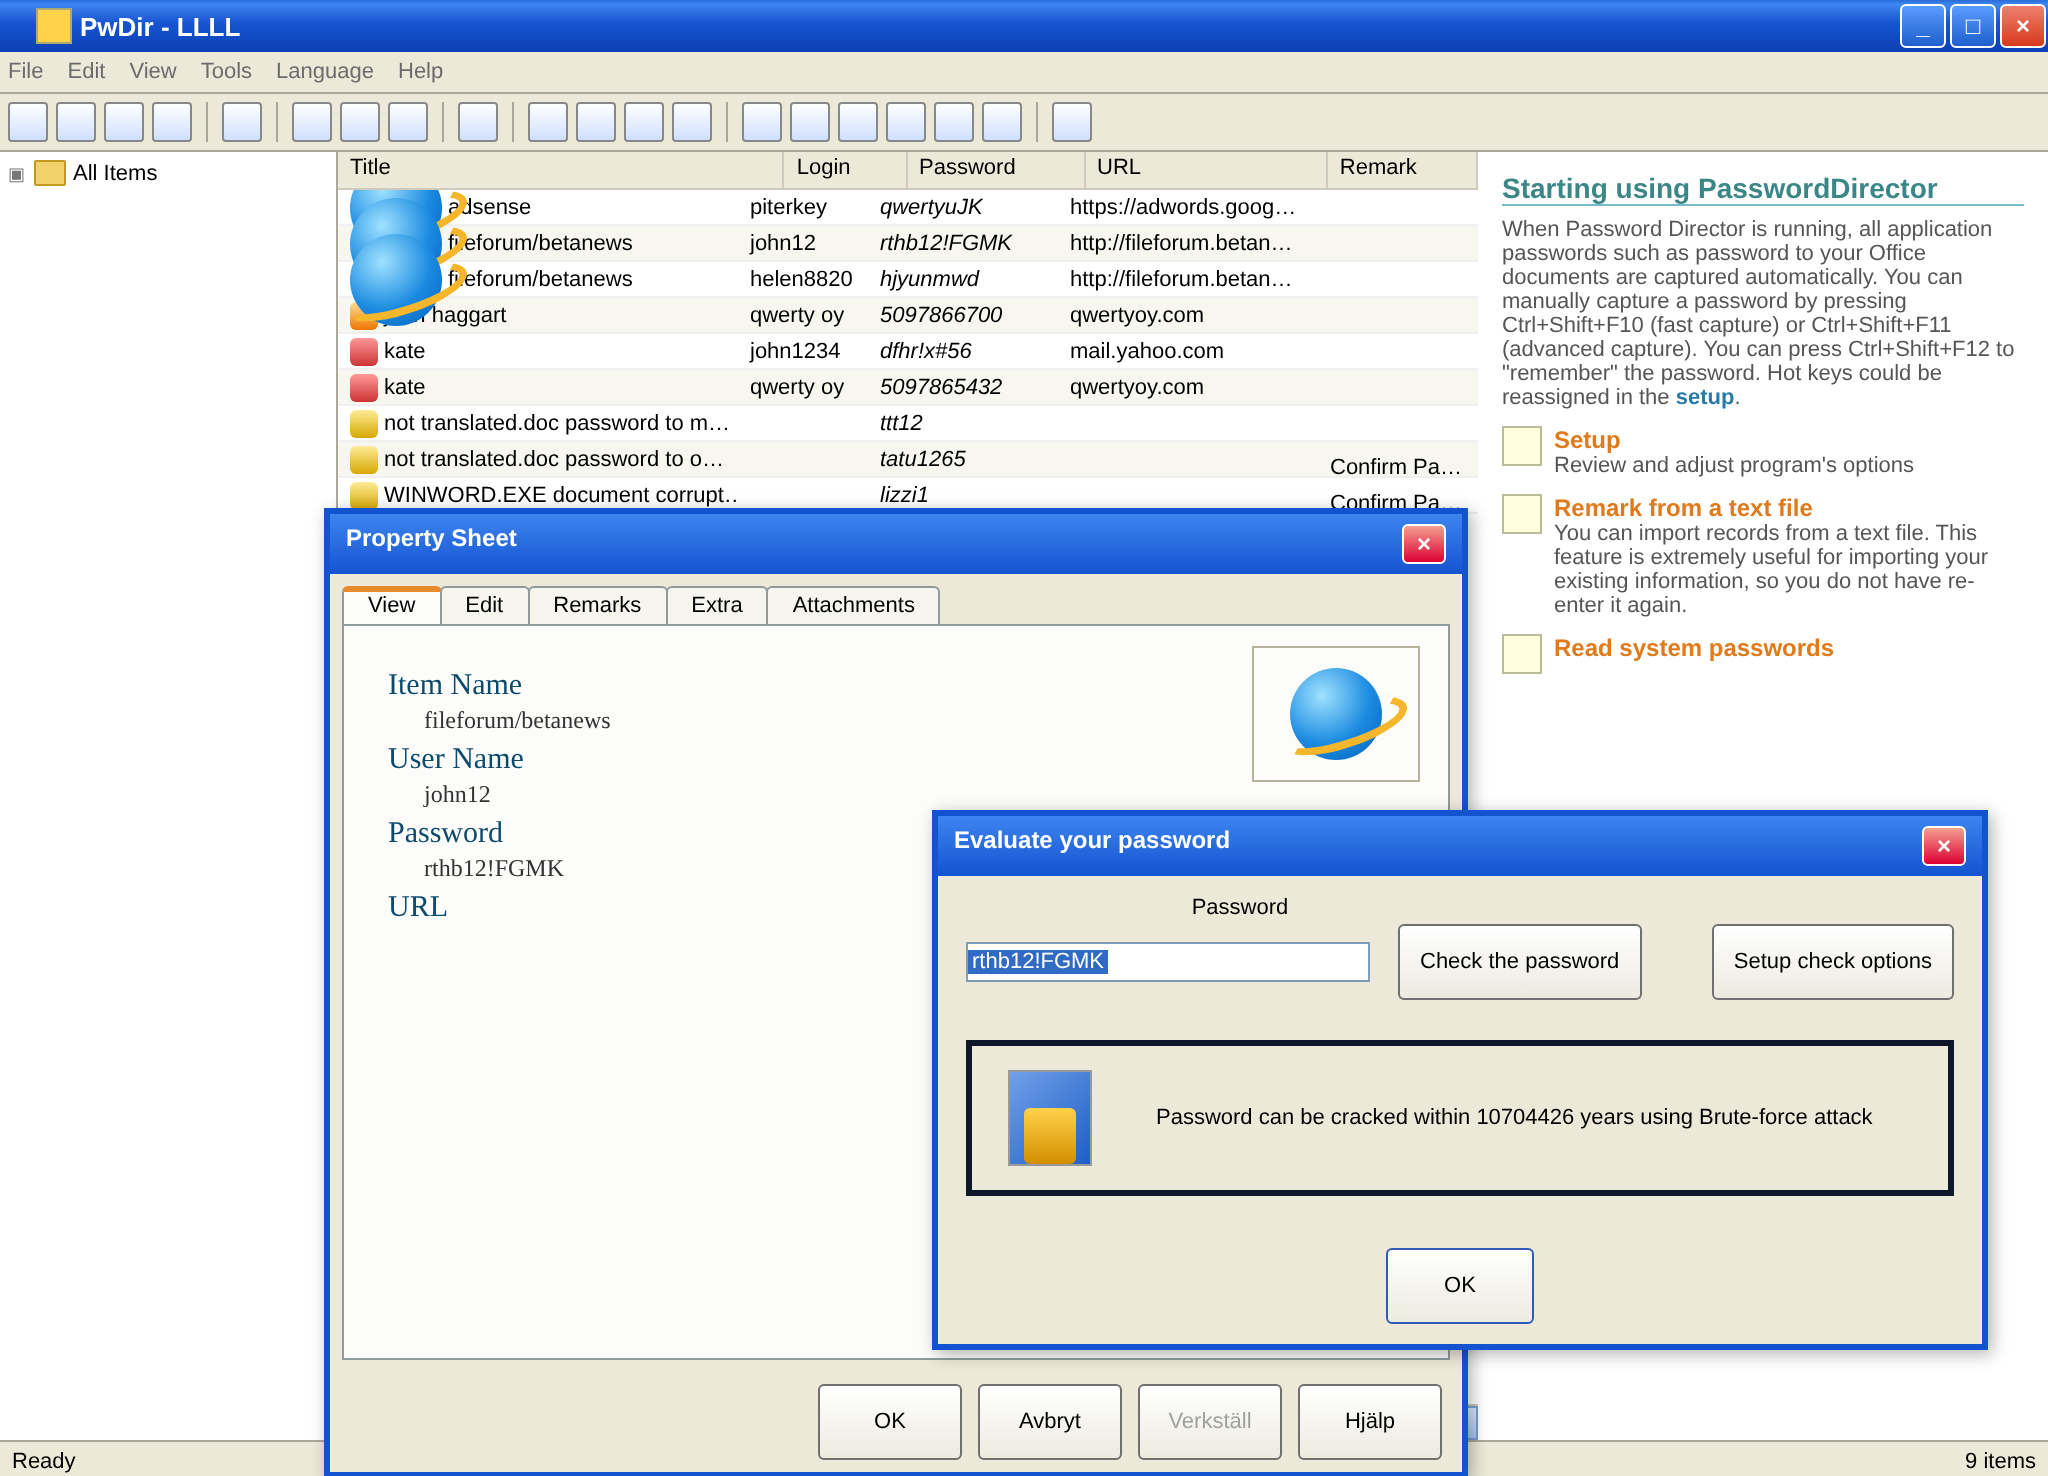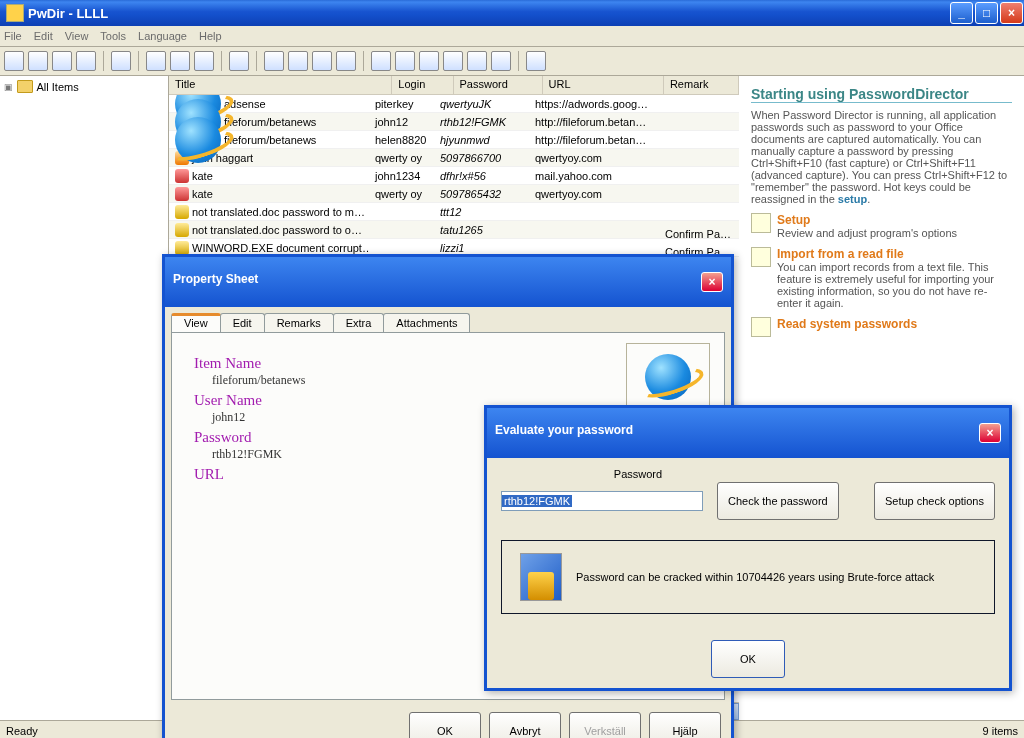--- a/index.html
+++ b/index.html
@@ -1,16 +1,16 @@
 <!DOCTYPE html>
 <html><head>
 <meta charset="utf-8">
 <style>
 html,body{margin:0;padding:0;font-family:Tahoma,Arial,sans-serif;font-size:11px;background:#ece9d8;overflow:hidden;width:1024px;height:738px;}
-.titlebar{height:26px;background:linear-gradient(to bottom,#2a6bd8 0%,#3d85f0 8%,#1753cf 45%,#1451cd 55%,#0d3fb4 100%);display:flex;align-items:center;color:#fff;font-weight:bold;font-size:13px;padding-left:6px;}
+.titlebar{height:26px;background:linear-gradient(to bottom,#2a6bd8 0%,#3d85f0 8%,#1753cf 45%,#1451cd 55%,#0d3fb4 100%);display:flex;align-items:center;color:#fff;font-weight:bold;font-size:13px;padding-left:18px;}
 .titlebar .ticon{width:16px;height:16px;background:#ffd24a;border:1px solid #aa7;display:inline-block;margin-right:4px;}
 .winbtns{margin-left:auto;display:flex;}
 .winbtn{width:21px;height:20px;margin:0 1px;border:1px solid #fff;border-radius:3px;display:flex;align-items:center;justify-content:center;font-weight:bold;color:#fff;font-size:12px;}
 .winbtn.min,.winbtn.max{background:linear-gradient(#5b9dff,#1d5fcd);}
 .winbtn.close{background:linear-gradient(#f08070,#d43a1a);}
 .menubar{height:20px;background:#ece9d8;border-bottom:1px solid #aca899;display:flex;align-items:center;padding-left:4px;color:#6b6b6b;}
 .menubar span{margin-right:12px;}
 .toolbar{height:28px;background:#ece9d8;border-bottom:1px solid #aca899;display:flex;align-items:center;padding-left:4px;gap:4px;}
 .tbico{width:18px;height:18px;border:1px solid #888;background:linear-gradient(#fff,#cfe0ff);border-radius:2px;}
 .tbsep{width:1px;height:20px;background:#aca899;margin:0 3px;}
@@ -41,42 +41,42 @@
 .statusbar{height:20px;border-top:1px solid #aca899;display:flex;align-items:center;padding:0 6px;background:#ece9d8;}
 .sbr{margin-left:auto;}
 .sbc{position:absolute;left:50%;transform:translateX(-50%);} 
 .hscroll{height:17px;background:#ece9d8;border-top:1px solid #cfcabb;display:flex;align-items:center;}
 .hsbtn{width:17px;height:15px;background:linear-gradient(#dbeaff,#a6c6f2);border:1px solid #7a9fd4;display:flex;align-items:center;justify-content:center;font-size:9px;color:#335;}
 .hstrack{flex:1;background:#eef2fb;height:15px;border-top:1px solid #cfd9ee;border-bottom:1px solid #cfd9ee;position:relative;}
 .hsthumb{position:absolute;left:0;top:0;height:13px;width:360px;background:linear-gradient(#d6e6ff,#9cc0f0);border:1px solid #6f97d0;border-radius:2px;}
 
 
 .dialog{position:absolute;border:3px solid #1453d0;background:#ece9d8;box-shadow:2px 2px 8px rgba(0,0,0,.3);}
-.dlg-title{background:linear-gradient(to bottom,#3d85f0,#1453d0);color:#fff;font-weight:bold;padding:15px 8px;font-size:12px;display:flex;}
+.dlg-title{background:linear-gradient(to bottom,#3d85f0,#1453d0);color:#fff;font-weight:bold;padding:5px 8px;font-size:12px;display:flex;}
 .dlg-x{width:20px;height:18px;margin-left:auto;background:linear-gradient(#f3a090,#d03);border:1px solid #fff;border-radius:3px;color:#fff;display:flex;align-items:center;justify-content:center;font-weight:bold;}
 .tabs{display:flex;padding:6px 6px 0;gap:0;}
 .tab{padding:3px 12px;border:1px solid #919b9c;background:#f6f5ee;border-bottom:none;border-radius:3px 3px 0 0;margin-right:-1px;font-size:11px;}
 .tab.active{background:#fcfcfa;border-top:3px solid #e68b2c;padding-top:1px;position:relative;z-index:2;}
 .tabpane{margin:0 6px 6px;border:1px solid #919b9c;background:#fcfcfa;height:330px;padding:18px 22px;position:relative;}
-.plabel{color:#a21caf;font-size:15px;font-family:"Times New Roman",serif;margin-top:4px;}
+.plabel{color:#0c4a6e;font-size:15px;font-family:"Times New Roman",serif;margin-top:4px;}
 .pval{margin-left:18px;font-size:12px;color:#333;font-family:Tahoma;margin-top:1px;}
 .iepic{position:absolute;top:10px;right:14px;width:82px;height:66px;border:1px solid #b7b39a;display:flex;align-items:center;justify-content:center;}
 .ie{width:46px;height:46px;background:radial-gradient(circle at 35% 30%,#9fe2ff 0%,#1a8ae0 55%,#0560b8 100%);border-radius:50%;position:relative;}
 .ie:after{content:"";position:absolute;left:-6px;top:18px;width:58px;height:14px;border:4px solid #f5b62c;border-top-color:transparent;border-left-color:transparent;border-radius:50%;transform:rotate(-18deg);}
 .dlg-btns{display:flex;gap:8px;justify-content:flex-end;padding:6px 10px;}
 .btn{min-width:72px;height:38px;border:1px solid #707070;background:linear-gradient(#fff,#eceae0);border-radius:3px;font-size:11px;padding:0 10px;}
 .btn:disabled{color:#a0a0a0;}
 
 
-.dlg2{left:484px;top:405px;width:522px;}
+.dlg2{left:466px;top:405px;width:522px;}
 .dlg2 .body{padding:10px 14px;}
 .flabel{text-align:center;font-size:11px;margin-bottom:2px;}
 .frow{display:flex;align-items:center;gap:14px;}
 .sel{background:#316ac5;color:#fff;padding:0 2px;}
-.box{border:1px solid #0f172a;background:#ece9d8;margin-top:20px;display:flex;align-items:center;gap:14px;padding:12px 18px;}
+.box{border:3px solid #0f172a;background:#ece9d8;margin-top:20px;display:flex;align-items:center;gap:32px;padding:12px 18px;}
 .lock{width:40px;height:46px;border:1px solid #999;background:linear-gradient(135deg,#6fa1e8,#1f5dc7);display:flex;align-items:flex-end;justify-content:center;}
 .lock:before{content:"";width:26px;height:28px;background:linear-gradient(#ffd24a,#d38e00);border-radius:3px;}
 .okrow{display:flex;justify-content:center;margin-top:26px;}
 .okbtn{min-width:74px;border:1px solid #2f5bb7;}
 
 </style>
 </head>
 <body>
 
 <div class="titlebar">
@@ -254,21 +254,21 @@
     <div class="sec">
         <span class="sicon"></span>
         <div>
           <h3>Setup</h3>
           <div>Review and adjust program's options</div>
         </div>
       </div>
     <div class="sec">
         <span class="sicon"></span>
         <div>
-          <h3>Import from a read file</h3>
+          <h3>Remark from a text file</h3>
           <div>You can import records from a text file. This feature is extremely useful for importing your existing information, so you do not have re-enter it again.</div>
         </div>
       </div>
     <div class="sec">
         <span class="sicon"></span>
         <div>
           <h3>Read system passwords</h3>
         </div>
       </div>
   </div>

